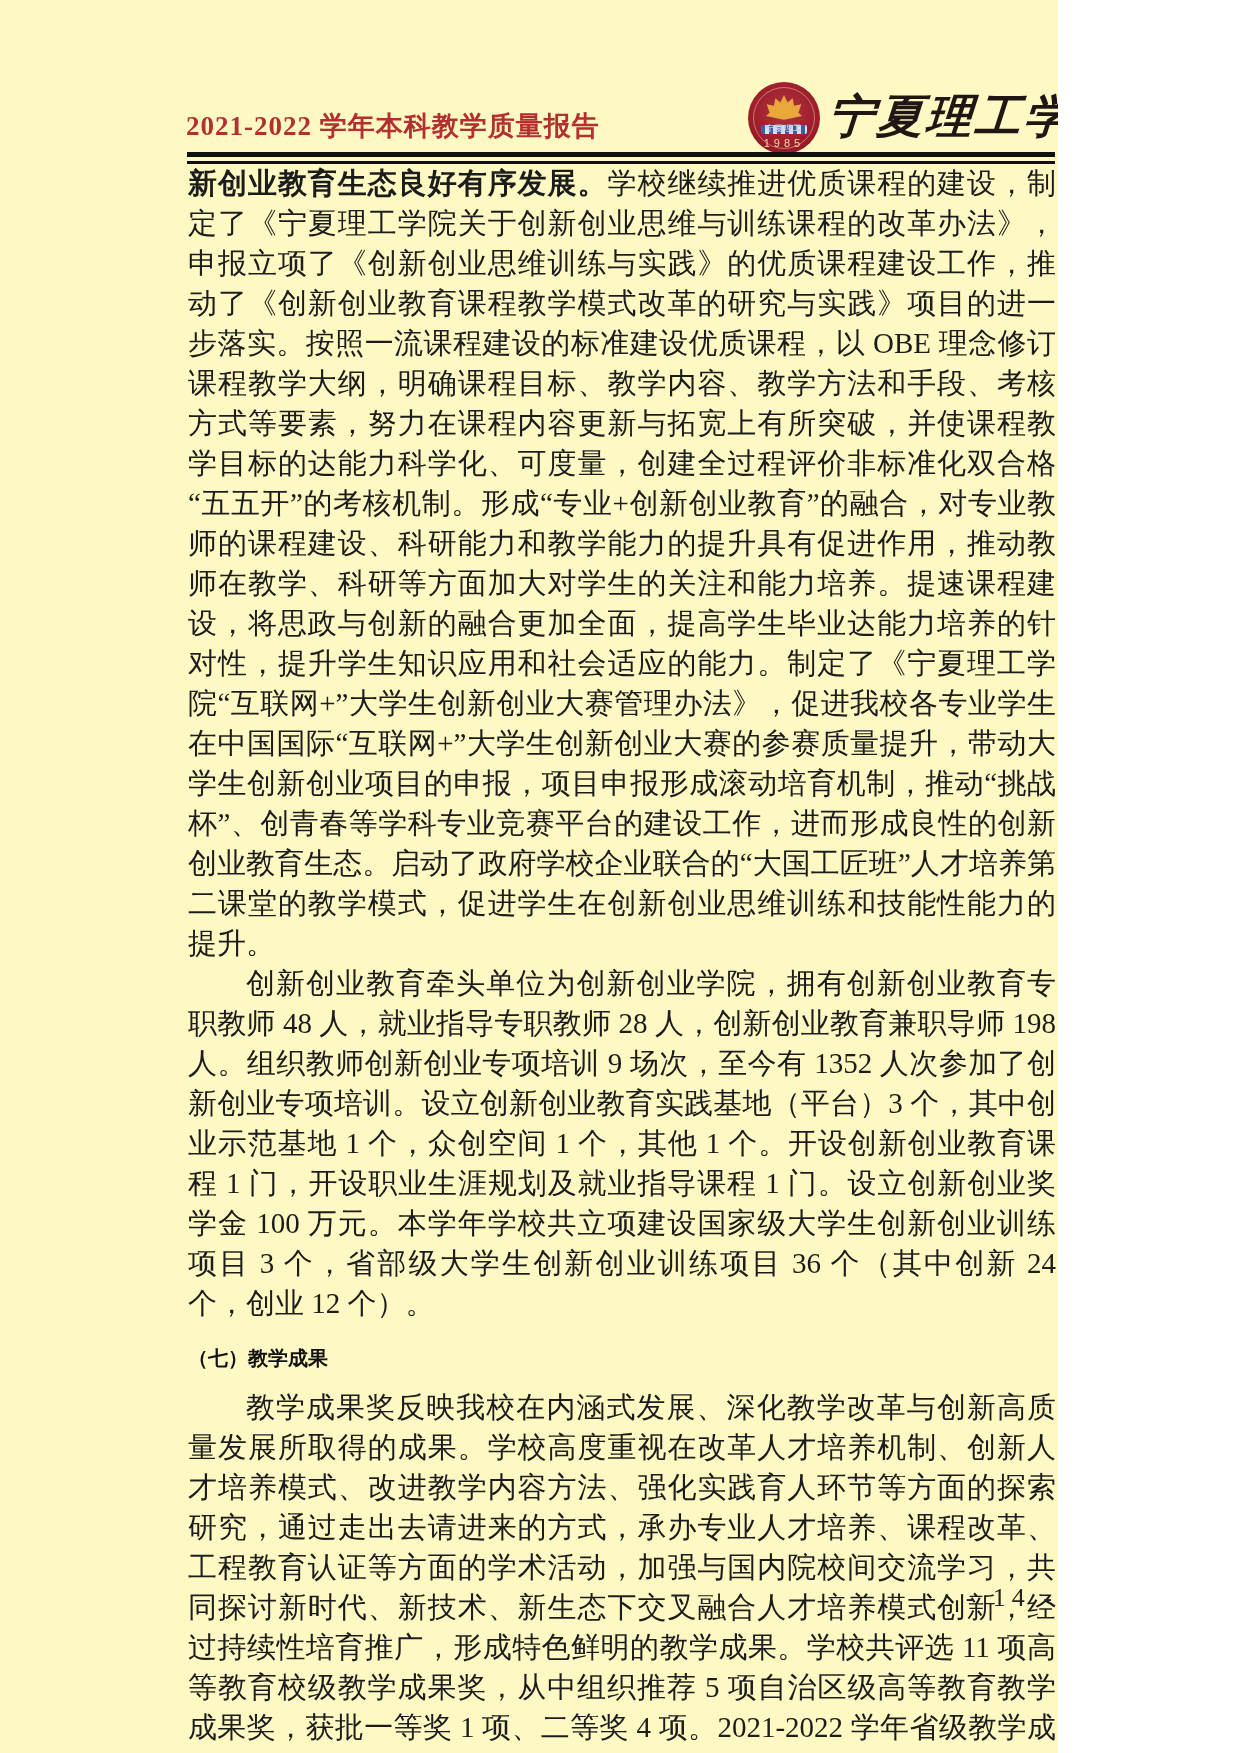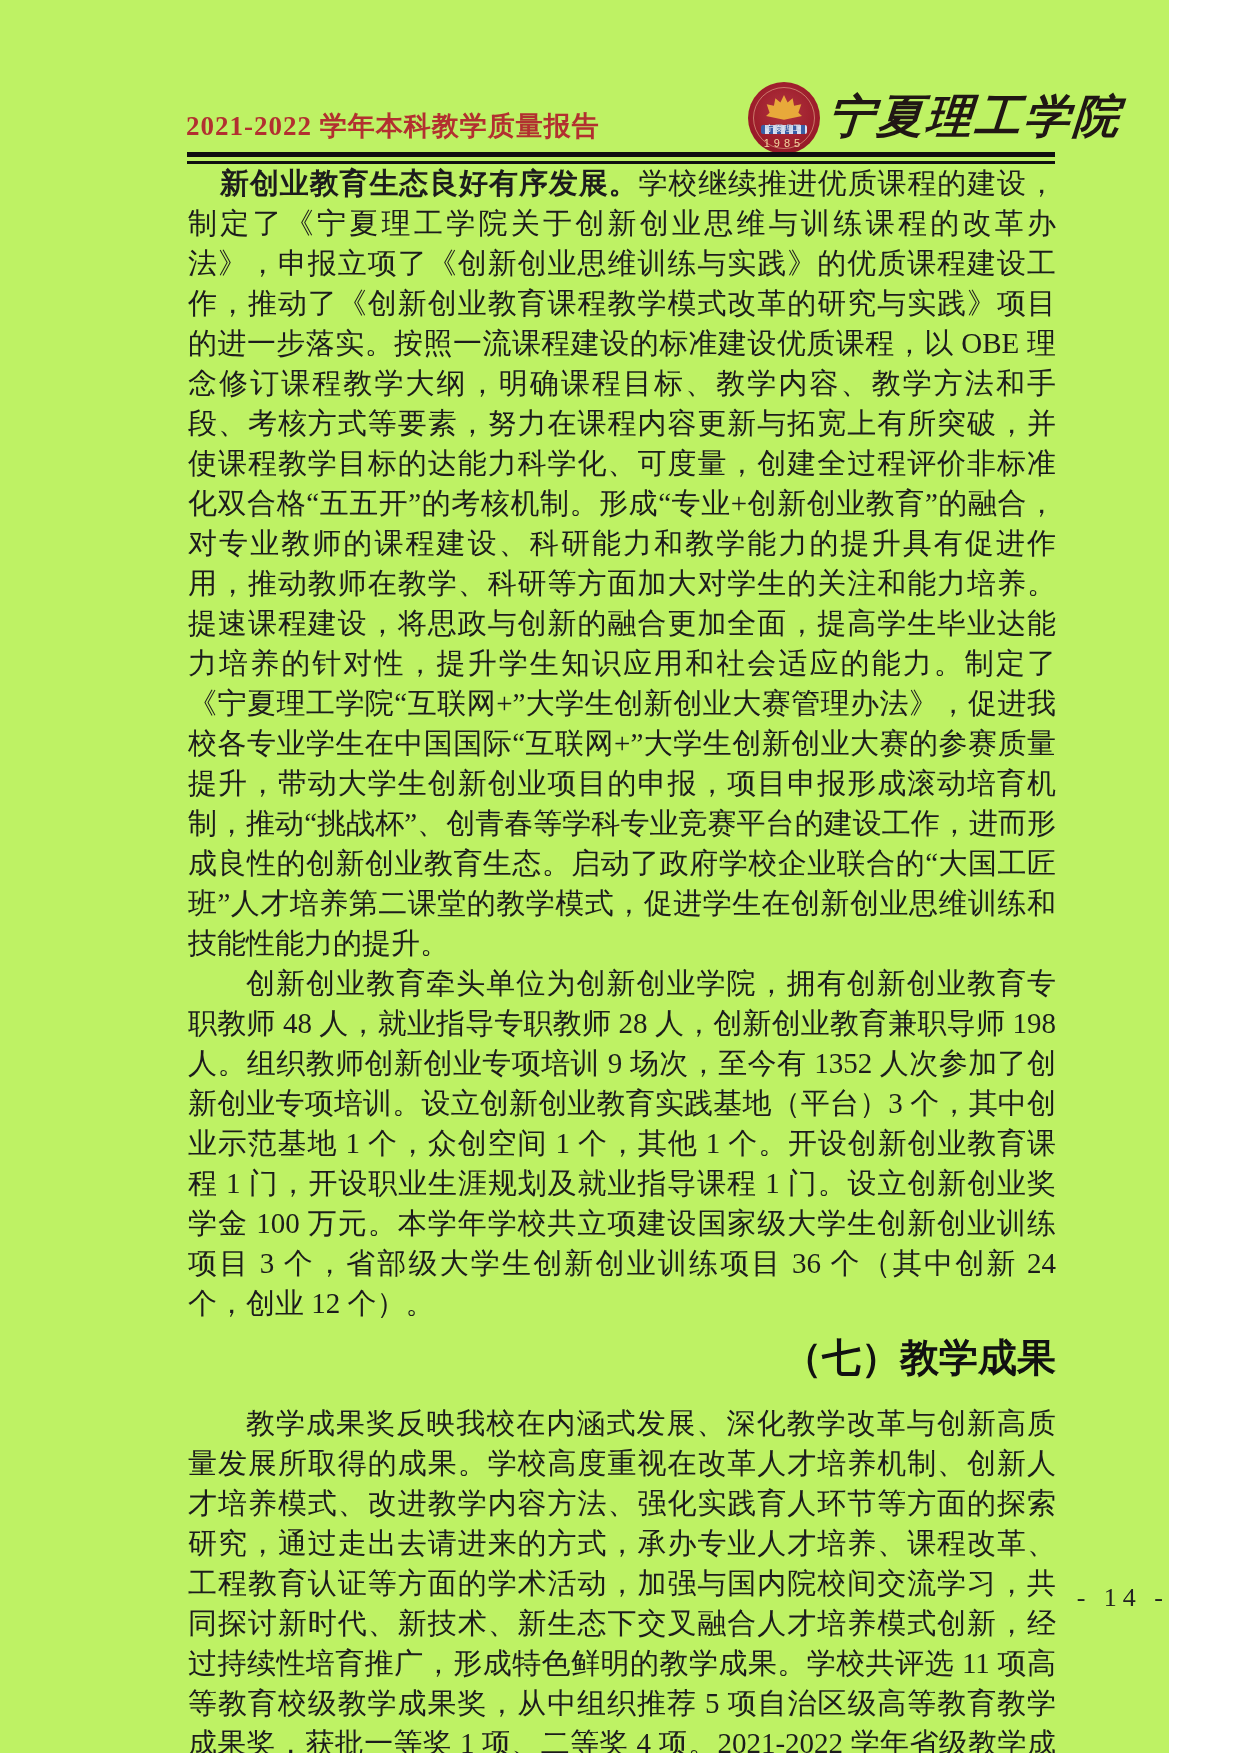--- a/index.html
+++ b/index.html
@@ -1,20 +1,20 @@
 <!DOCTYPE html>
 <html lang="zh"><head>
 <meta charset="utf-8">
 <style>
   html, body { margin: 0; padding: 0; background: #ffffff; }
   .page {
     position: relative;
-    width: 1169px;
+    width: 1058px;
     height: 1753px;
-    background: #bef264;
+    background: #fef9c3;
     font-family: "Liberation Serif", "DejaVu Serif", serif;
     color: #1c1c1c;
     overflow: hidden;
   }
 
   
   .header {
     position: absolute;
     left: 186px;
     top: 70px;
@@ -126,29 +126,29 @@
     top: 163px;
     width: 868px;
     font-size: 29px;
     line-height: 40px;
     text-align: justify;
     text-justify: inter-ideograph;
     color: #1c1c1c;
   }
   .para { margin: 0; }
   .para.indent { text-indent: 2em; }
-  .bold-lead { font-weight: bold; margin-left: 32px; }
+  .bold-lead { font-weight: bold; }
   .section-heading {
-    margin: 12px 0 22px 0;
+    margin: 12px 0 6px 0;
     font-family: "Liberation Sans", "DejaVu Sans", sans-serif;
     font-weight: bold;
-    font-size: 39px;
+    font-size: 20px;
     line-height: 46px;
     color: #111111;
-    text-align: right;
+    text-align: left;
   }
 
   
   .footer {
     position: absolute;
     top: 1583px;
     left: 0;
     width: 100%;
     text-align: right;
   }

